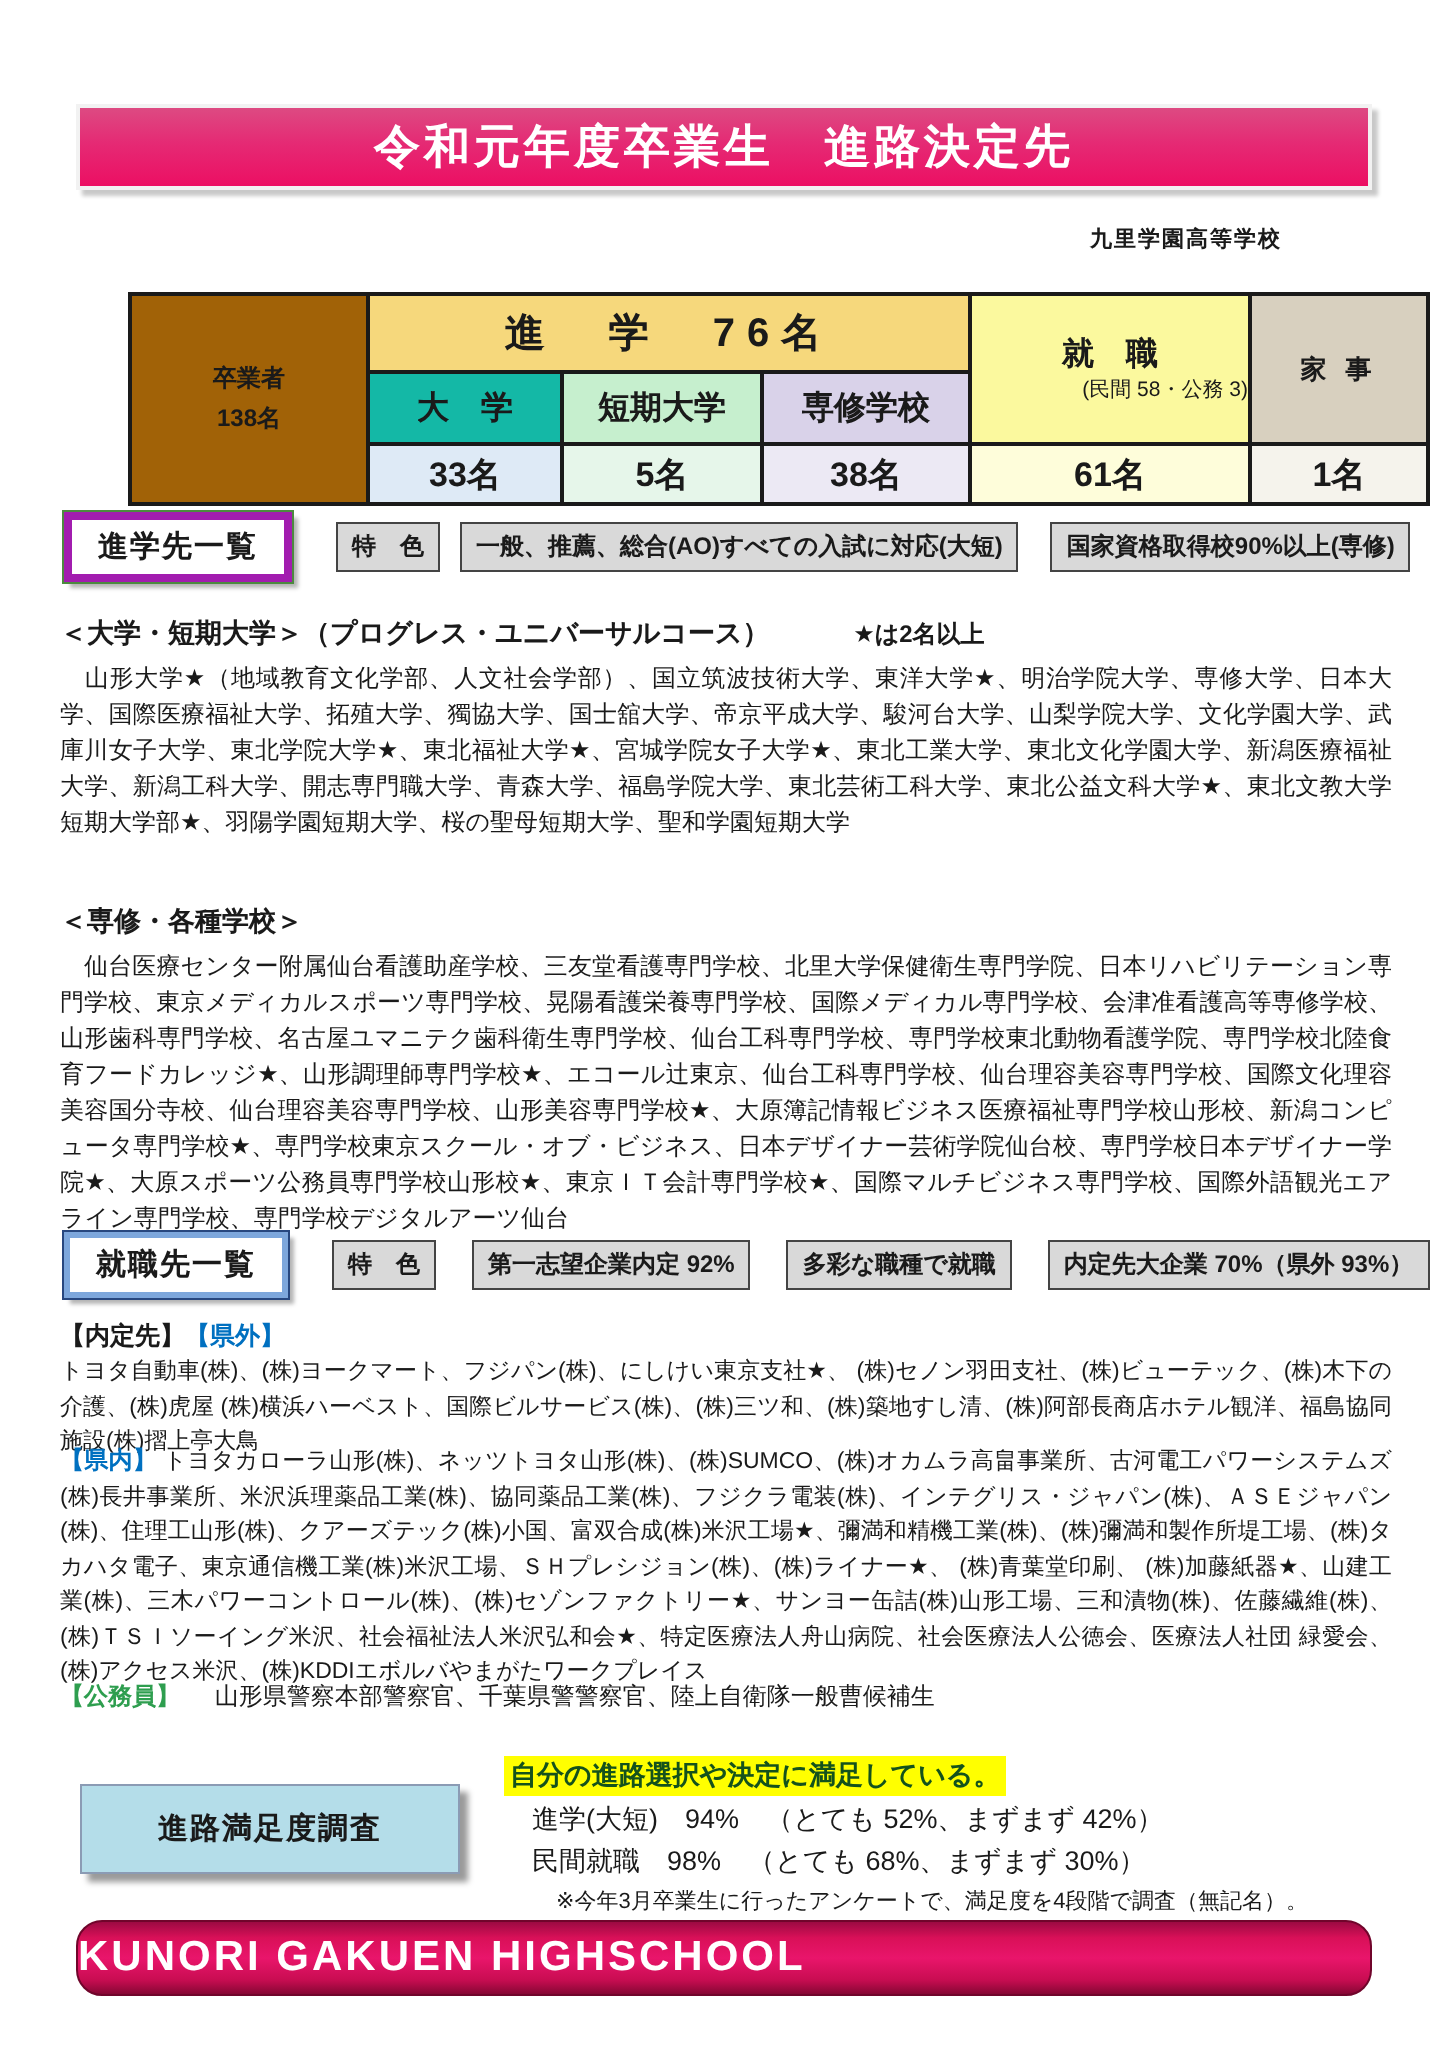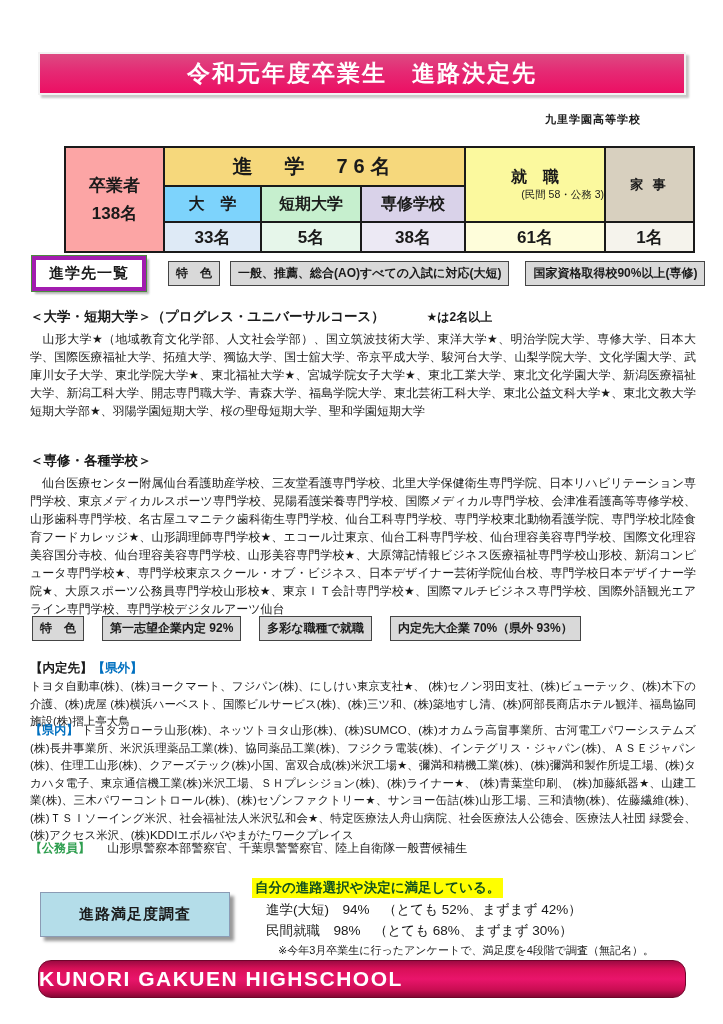--- a/index.html
+++ b/index.html
@@ -30,23 +30,23 @@
   }
   
   table.summary {
     position: absolute; left: 64px; top: 146px;
     border-collapse: collapse; table-layout: fixed;
   }
   table.summary td {
     border: 2px solid #1a1a1a; text-align: center; vertical-align: middle;
     font-weight: bold; padding: 0;
   }
-  .c-grad   { width: 99px;  background: #fca5a5; font-size: 17px; line-height: 1.6; }
+  .c-grad   { width: 119px;  background: #a16207; font-size: 12px; line-height: 1.6; }
   .c-shin   { background: #f6d87c; font-size: 20px; letter-spacing: 6px; height: 39px; }
-  .c-univ   { width: 97px;  background: #7dd3fc; font-size: 16px; height: 36px; }
+  .c-univ   { width: 97px;  background: #14b8a6; font-size: 16px; height: 36px; }
   .c-tan    { width: 100px; background: #c6efce; font-size: 16px; }
   .c-sen    { width: 104px; background: #d9d2e9; font-size: 16px; }
   .c-emp    { width: 140px; background: #fbf99e; font-size: 16px; }
   .c-emp .sub { font-size: 10.5px; font-weight: normal; letter-spacing: 0; text-align: right; }
   .c-kaji   { width: 89px;  background: #d8d0bf; font-size: 13px; letter-spacing: 3px; }
   .n-univ   { background: #deeaf6; font-size: 17px; height: 30px; }
   .n-tan    { background: #e6f6ea; font-size: 17px; }
   .n-sen    { background: #ecE9f4; font-size: 17px; }
   .n-emp    { background: #fefdda; font-size: 17px; }
   .n-kaji   { background: #f5f3ec; font-size: 17px; }
@@ -162,20 +162,21 @@
   <div class="h-list h-univ">
     <span>＜大学・短期大学＞（プログレス・ユニバーサルコース）</span>
     <span class="note">★は2名以上</span>
   </div>
   <div class="para p-univ">　山形大学★（地域教育文化学部、人文社会学部）、国立筑波技術大学、東洋大学★、明治学院大学、専修大学、日本大学、国際医療福祉大学、拓殖大学、獨協大学、国士舘大学、帝京平成大学、駿河台大学、山梨学院大学、文化学園大学、武庫川女子大学、東北学院大学★、東北福祉大学★、宮城学院女子大学★、東北工業大学、東北文化学園大学、新潟医療福祉大学、新潟工科大学、開志専門職大学、青森大学、福島学院大学、東北芸術工科大学、東北公益文科大学★、東北文教大学短期大学部★、羽陽学園短期大学、桜の聖母短期大学、聖和学園短期大学</div>
 
   <div class="h-list h-senshu">＜専修・各種学校＞</div>
   <div class="para p-senshu">　仙台医療センター附属仙台看護助産学校、三友堂看護専門学校、北里大学保健衛生専門学院、日本リハビリテーション専門学校、東京メディカルスポーツ専門学校、晃陽看護栄養専門学校、国際メディカル専門学校、会津准看護高等専修学校、山形歯科専門学校、名古屋ユマニテク歯科衛生専門学校、仙台工科専門学校、専門学校東北動物看護学院、専門学校北陸食育フードカレッジ★、山形調理師専門学校★、エコール辻東京、仙台工科専門学校、仙台理容美容専門学校、国際文化理容美容国分寺校、仙台理容美容専門学校、山形美容専門学校★、大原簿記情報ビジネス医療福祉専門学校山形校、新潟コンピュータ専門学校★、専門学校東京スクール・オブ・ビジネス、日本デザイナー芸術学院仙台校、専門学校日本デザイナー学院★、大原スポーツ公務員専門学校山形校★、東京ＩＴ会計専門学校★、国際マルチビジネス専門学校、国際外語観光エアライン専門学校、専門学校デジタルアーツ仙台</div>
 
   <div class="sec-row emp">
+    <div class="sec-box blue">就職先一覧</div>
     <div class="tag">特　色</div>
     <div class="tag" style="margin-left:18px;">第一志望企業内定 92%</div>
     <div class="tag" style="margin-left:18px;">多彩な職種で就職</div>
     <div class="tag" style="margin-left:18px;">内定先大企業 70%（県外 93%）</div>
   </div>
 
   <div class="naitei-line">
     <span>【内定先】</span><span class="lbl-blue">【県外】</span>
   </div>
   <div class="para p-kengai">トヨタ自動車(株)、(株)ヨークマート、フジパン(株)、にしけい東京支社★、 (株)セノン羽田支社、(株)ビューテック、(株)木下の介護、(株)虎屋 (株)横浜ハーベスト、国際ビルサービス(株)、(株)三ツ和、(株)築地すし清、(株)阿部長商店ホテル観洋、福島協同施設(株)摺上亭大鳥</div>

